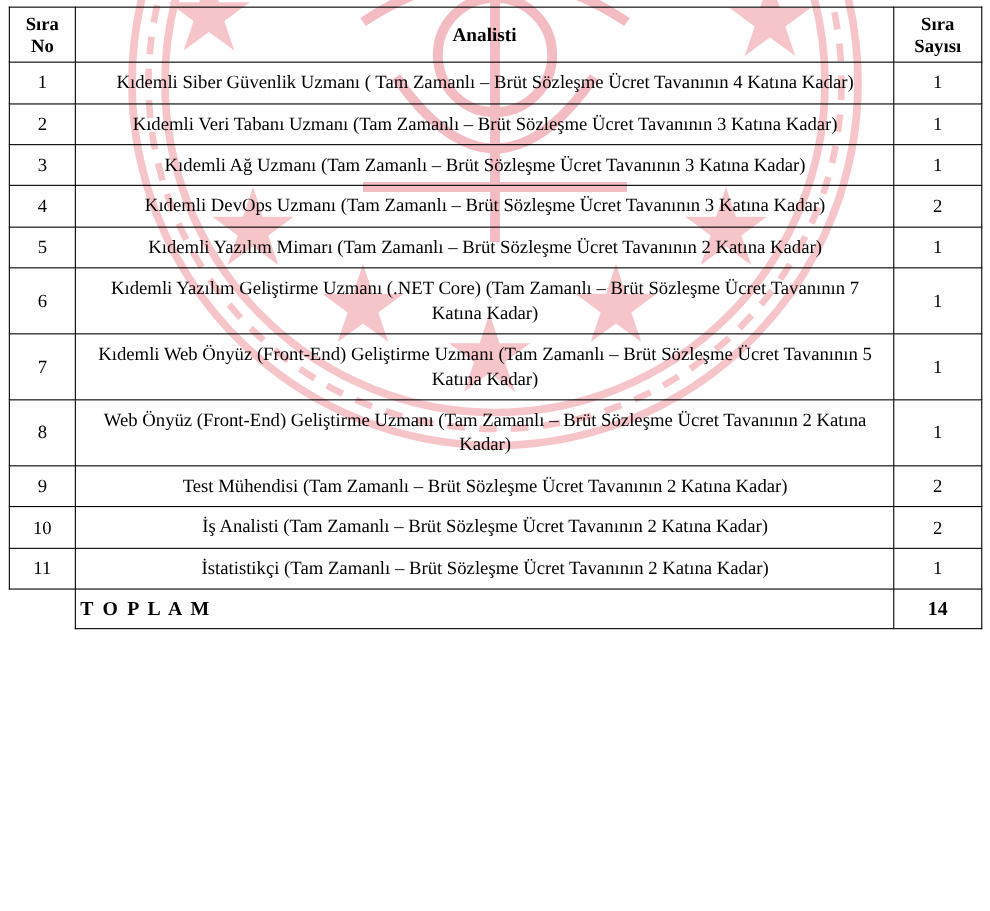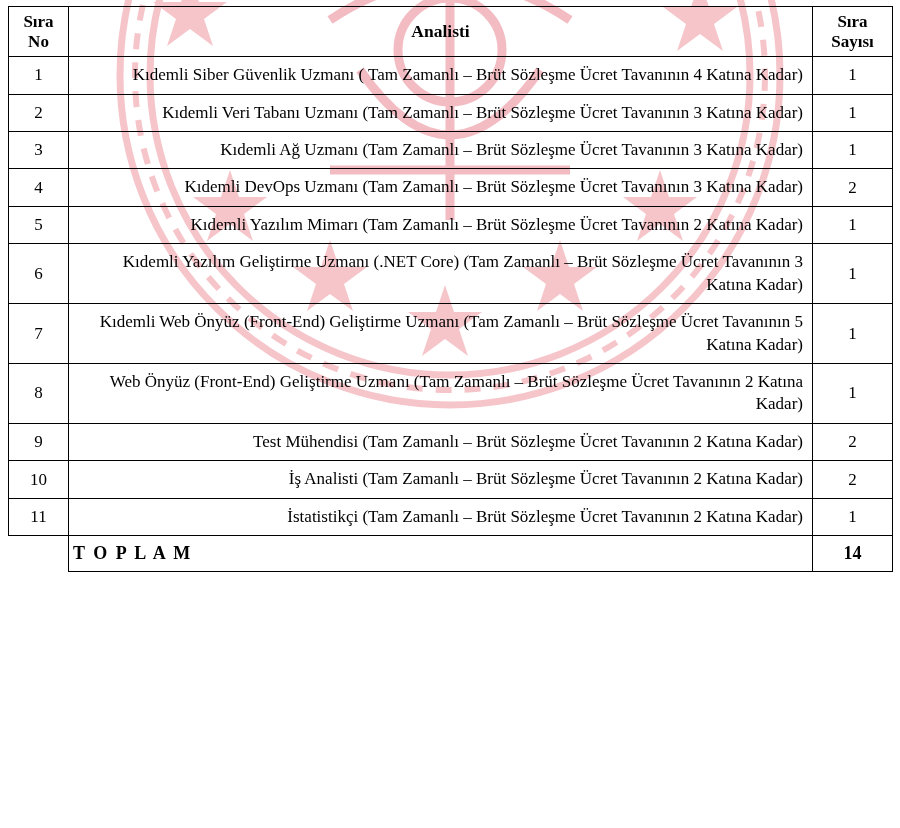--- a/index.html
+++ b/index.html
@@ -58,21 +58,21 @@
   }
   thead th.pos-head {
     font-size: 17.5px;
   }
 
   tbody td.no {
     text-align: center;
     font-size: 17px;
   }
   tbody td.pos {
-    text-align: right;
+    text-align: center;
     font-size: 17px;
     line-height: 1.32;
     padding: 7px 9px 7px 10px;
   }
   tbody td.cnt {
     text-align: center;
     font-size: 17px;
   }
 
   tr.total td {
@@ -169,21 +169,21 @@
         <td class="pos">Kıdemli DevOps Uzmanı (Tam Zamanlı – Brüt Sözleşme Ücret Tavanının 3 Katına Kadar)</td>
         <td class="cnt">2</td>
       </tr>
       <tr>
         <td class="no">5</td>
         <td class="pos">Kıdemli Yazılım Mimarı  (Tam Zamanlı – Brüt Sözleşme Ücret Tavanının 2 Katına Kadar)</td>
         <td class="cnt">1</td>
       </tr>
       <tr>
         <td class="no">6</td>
-        <td class="pos">Kıdemli Yazılım Geliştirme Uzmanı (.NET Core)  (Tam Zamanlı – Brüt Sözleşme Ücret Tavanının 3 Katına Kadar)</td>
+        <td class="pos">Kıdemli Yazılım Geliştirme Uzmanı (.NET Core)  (Tam Zamanlı – Brüt Sözleşme Ücret Tavanının 7 Katına Kadar)</td>
         <td class="cnt">1</td>
       </tr>
       <tr>
         <td class="no">7</td>
         <td class="pos">Kıdemli Web Önyüz (Front-End) Geliştirme Uzmanı (Tam Zamanlı – Brüt Sözleşme Ücret Tavanının 5 Katına Kadar)</td>
         <td class="cnt">1</td>
       </tr>
       <tr>
         <td class="no">8</td>
         <td class="pos">Web Önyüz (Front-End) Geliştirme Uzmanı (Tam Zamanlı – Brüt Sözleşme Ücret Tavanının 2 Katına Kadar)</td>

